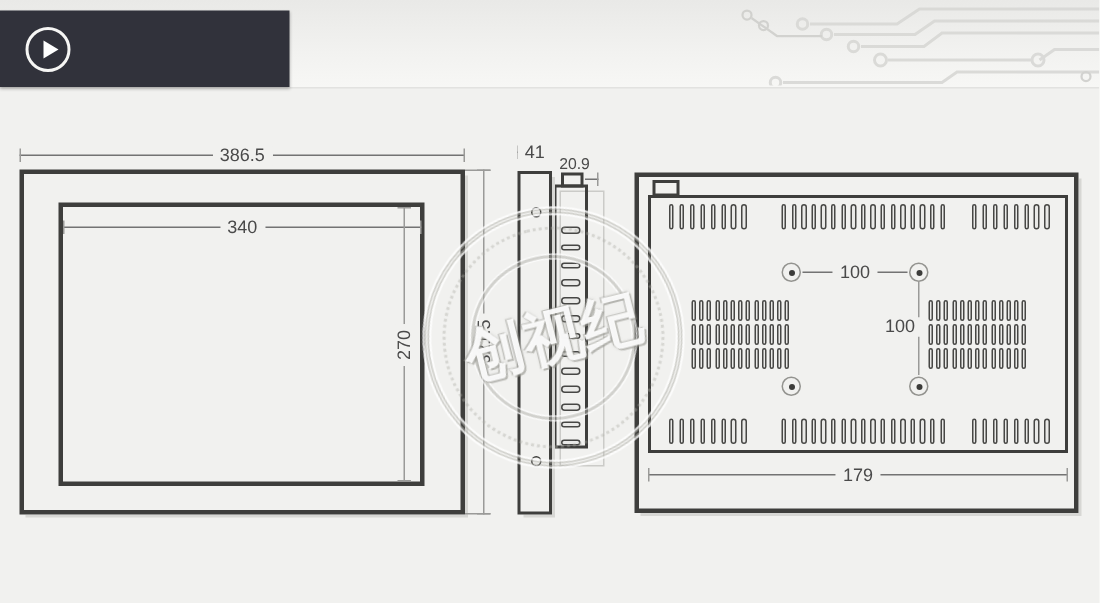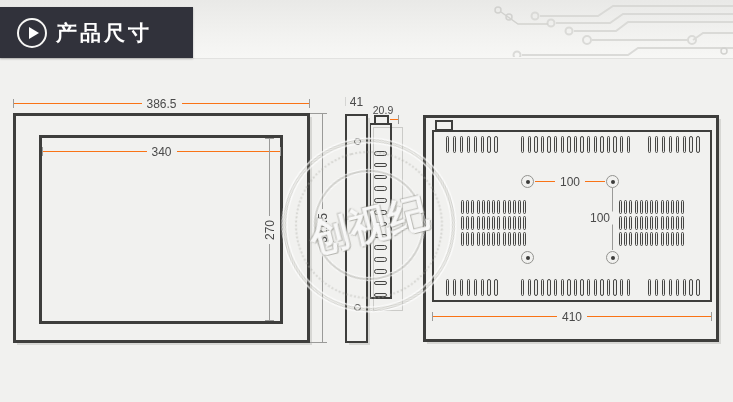--- a/index.html
+++ b/index.html
@@ -18,21 +18,21 @@
   .icon-arrow{width:0;height:0;border-left:10px solid #fff;border-top:6px solid transparent;
     border-bottom:6px solid transparent;margin-left:3px;}
   .page-title{color:#ffffff;font-size:21px;font-weight:bold;letter-spacing:3px;margin-left:9px;}
 
   
   .rect{position:absolute;border:3px solid #3e3e3c;background:transparent;}
   .thin{border-width:2px;}
   .shadowed{box-shadow:3px 3px 0 -1px #d7d7d4;}
   .dim-label{position:absolute;left:50%;top:50%;transform:translate(-50%,-50%);
     background:#f1f1ef;padding:0 5px;font-size:12px;color:#4a4a4a;white-space:nowrap;line-height:13px;}
-  .dim-h{position:absolute;height:1px;background:#f97316;}
+  .dim-h{position:absolute;height:1px;background:#737373;}
   .dim-h .tick{position:absolute;width:1px;height:9px;top:-4px;background:#9a9a98;}
   .dim-h .tick.t1{left:0;} .dim-h .tick.t2{right:0;}
   .dim-v{position:absolute;width:1px;background:#9a9a98;}
   .dim-v .tick{position:absolute;width:9px;height:1px;left:-4px;background:#9a9a98;}
   .dim-v .tick.t1{top:0;} .dim-v .tick.t2{bottom:0;}
   .dim-v .dim-label{transform:translate(-50%,-50%) rotate(-90deg);padding:0 4px;}
   .ext-line{position:absolute;background:#9a9a98;}
   .ghost{position:absolute;border:1px solid #cbcbc8;background:transparent;}
 
   .hole{position:absolute;width:5px;height:5px;border:1.5px solid #3e3e3c;border-radius:50%;background:#f1f1ef;}
@@ -80,21 +80,20 @@
         <circle cx="20" cy="10" r="3"></circle>
           <circle cx="31" cy="17" r="3"></circle>
         <path d="M23 12 L40 24 H70"></path>
           <circle cx="246" cy="51" r="3"></circle>
       </g>
     </svg>
     <div class="title-block">
       <span class="icon-circle">
         <span class="icon-arrow"></span>
       </span>
-      <span class="page-title">产品尺寸</span>
     </div>
   </div>
 
   <div>
     <div class="rect shadowed" style="left:13px;top:113px;width:291px;height:224px;"></div>
     <div class="rect" style="left:39px;top:135px;width:238px;height:183px;"></div>
 
     <div class="dim-h" style="left:13px;top:103px;width:297px;">
       <span class="tick t1"></span>
         <span class="tick t2"></span>
@@ -319,21 +318,21 @@
 
     <div class="dim-h" style="left:535px;top:181px;width:70px;">
       <span class="dim-label">100</span>
     </div>
     <div class="dim-v" style="left:612px;top:188px;height:62px;"></div>
     <span class="dim-label" style="left:600px;top:218px;transform:translate(-50%,-50%);">100</span>
 
     <div class="dim-h" style="left:432px;top:316px;width:280px;">
       <span class="tick t1"></span>
         <span class="tick t2"></span>
-      <span class="dim-label">410</span>
+      <span class="dim-label">179</span>
     </div>
   </div>
 
   <div class="watermark">
     <div class="wm-ring-outer"></div>
     <div class="wm-ring-dots"></div>
     <div class="wm-ring-inner"></div>
     <span class="wm-text">创视纪</span>
   </div>
 

